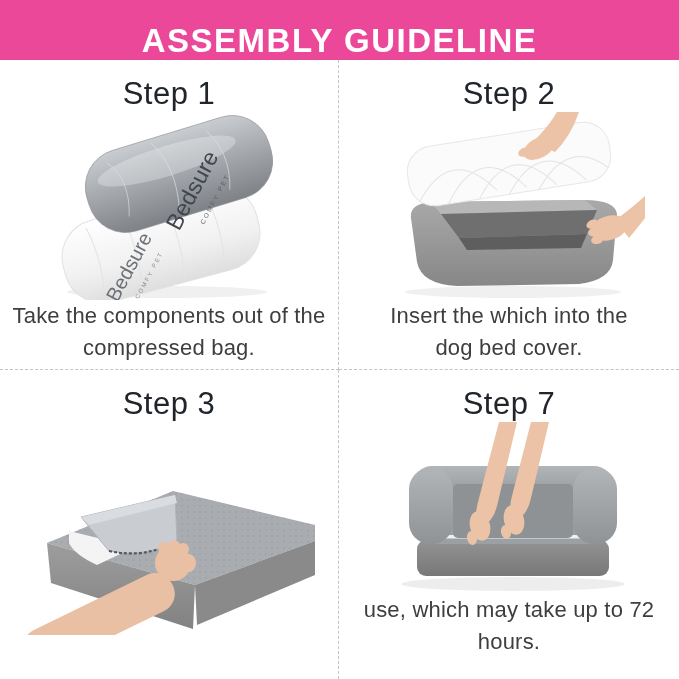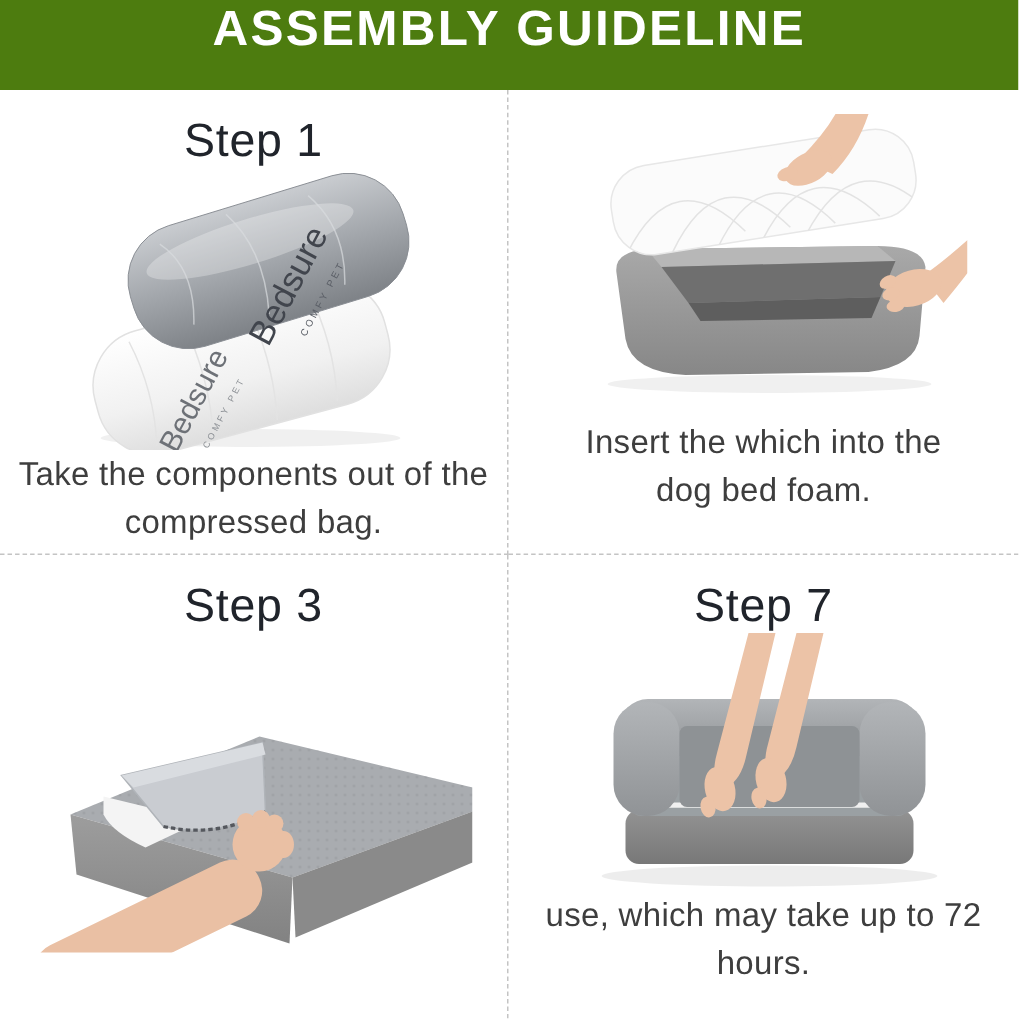--- a/index.html
+++ b/index.html
@@ -1,17 +1,17 @@
 <!DOCTYPE html>
 <html><head>
 <meta charset="utf-8">
 <style>
   html,body{margin:0;padding:0;background:#ffffff;}
   body{width:679px;height:679px;overflow:hidden;font-family:"Liberation Sans",sans-serif;position:relative;}
-  .banner{height:60px;background:#4d7c0f;display:flex;align-items:flex-start;justify-content:center;}
+  .banner{height:60px;background:#ec4899;display:flex;align-items:flex-end;justify-content:center;}
   .banner h1{margin:0;color:#ffffff;font-size:33px;font-weight:700;letter-spacing:1.5px;}
   .grid{display:grid;grid-template-columns:339px 340px;grid-template-rows:310px 309px;}
   .cell{display:flex;flex-direction:column;align-items:center;box-sizing:border-box;}
   .cell.b-right{border-right:1px dashed #c4c4c4;}
   .cell.b-bottom{border-bottom:1px dashed #c4c4c4;}
   .step-title{margin-top:16px;font-size:31px;font-weight:400;color:#20242b;letter-spacing:.5px;}
   .img-wrap{flex:1;display:flex;align-items:center;justify-content:center;width:100%;}
   .caption{font-size:22px;color:#3e3e3e;text-align:center;line-height:1.45;margin-bottom:26px;letter-spacing:.2px;}
   .caption span{display:block;}
   svg{display:block;}
@@ -69,20 +69,21 @@
         </g>
       </svg>
     </div>
     <div class="caption">
       <span>Take the components out of the</span>
       <span>compressed bag.</span>
     </div>
   </section>
 
   <section class="cell b-bottom">
+    <div class="step-title">Step 2</div>
     <div class="img-wrap">
       <svg width="272" height="188" viewBox="0 0 272 188">
         <defs>
           <linearGradient id="coverG" x1="0" y1="0" x2="0" y2="1">
             <stop offset="0" stop-color="#a9a9a9"></stop>
               <stop offset="1" stop-color="#878787"></stop>
           </linearGradient>
           <clipPath id="foamClip">
               <rect x="-102" y="-30" width="204" height="60" rx="26"></rect>
             </clipPath>
@@ -117,21 +118,21 @@
           <path d="M272,84 Q254,100 242,108 L256,126 Q266,114 272,106 Z"></path>
           <ellipse cx="236" cy="116" rx="19" ry="12" transform="rotate(-16 236 116)"></ellipse>
           <ellipse cx="219" cy="112" rx="6" ry="4" transform="rotate(-30 219 112)"></ellipse>
           <ellipse cx="221" cy="120" rx="6" ry="4" transform="rotate(-18 221 120)"></ellipse>
           <ellipse cx="224" cy="128" rx="6" ry="4" transform="rotate(-8 224 128)"></ellipse>
         </g>
       </svg>
     </div>
     <div class="caption">
       <span>Insert the which into the</span>
-      <span>dog bed foam.</span>
+      <span>dog bed cover.</span>
     </div>
   </section>
 
   <section class="cell b-right">
     <div class="step-title">Step 3</div>
     <div class="img-wrap">
       <svg width="292" height="168" viewBox="0 0 292 168">
         <defs>
           <linearGradient id="sideG" x1="0" y1="0" x2="0" y2="1">
             <stop offset="0" stop-color="#9d9d9d"></stop>

